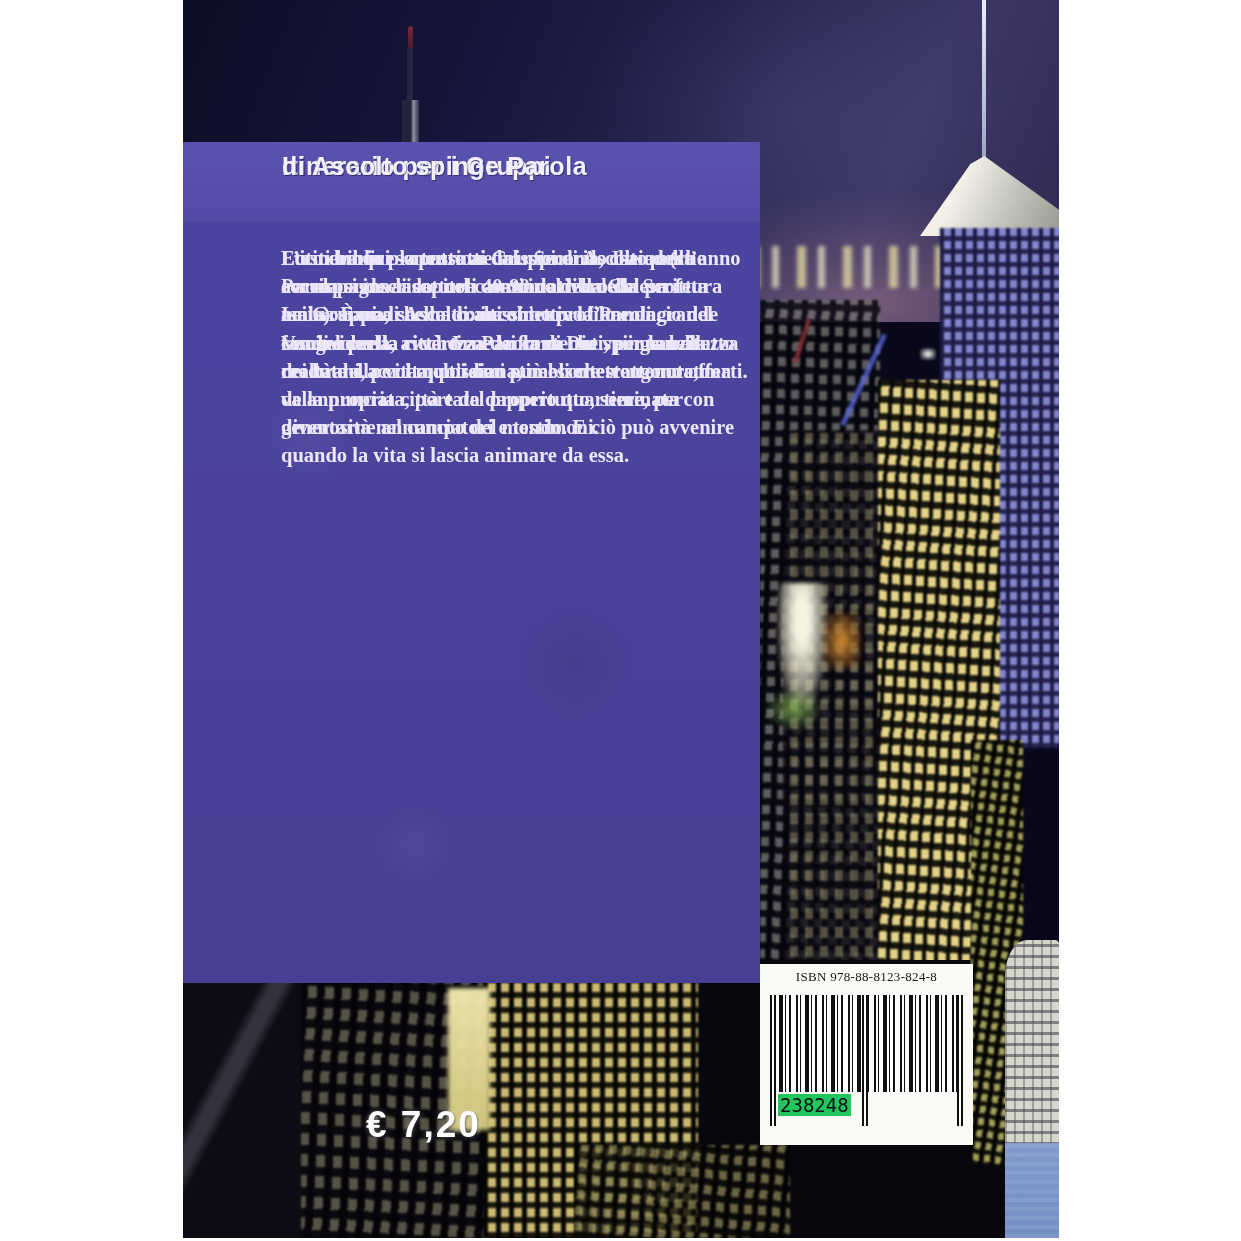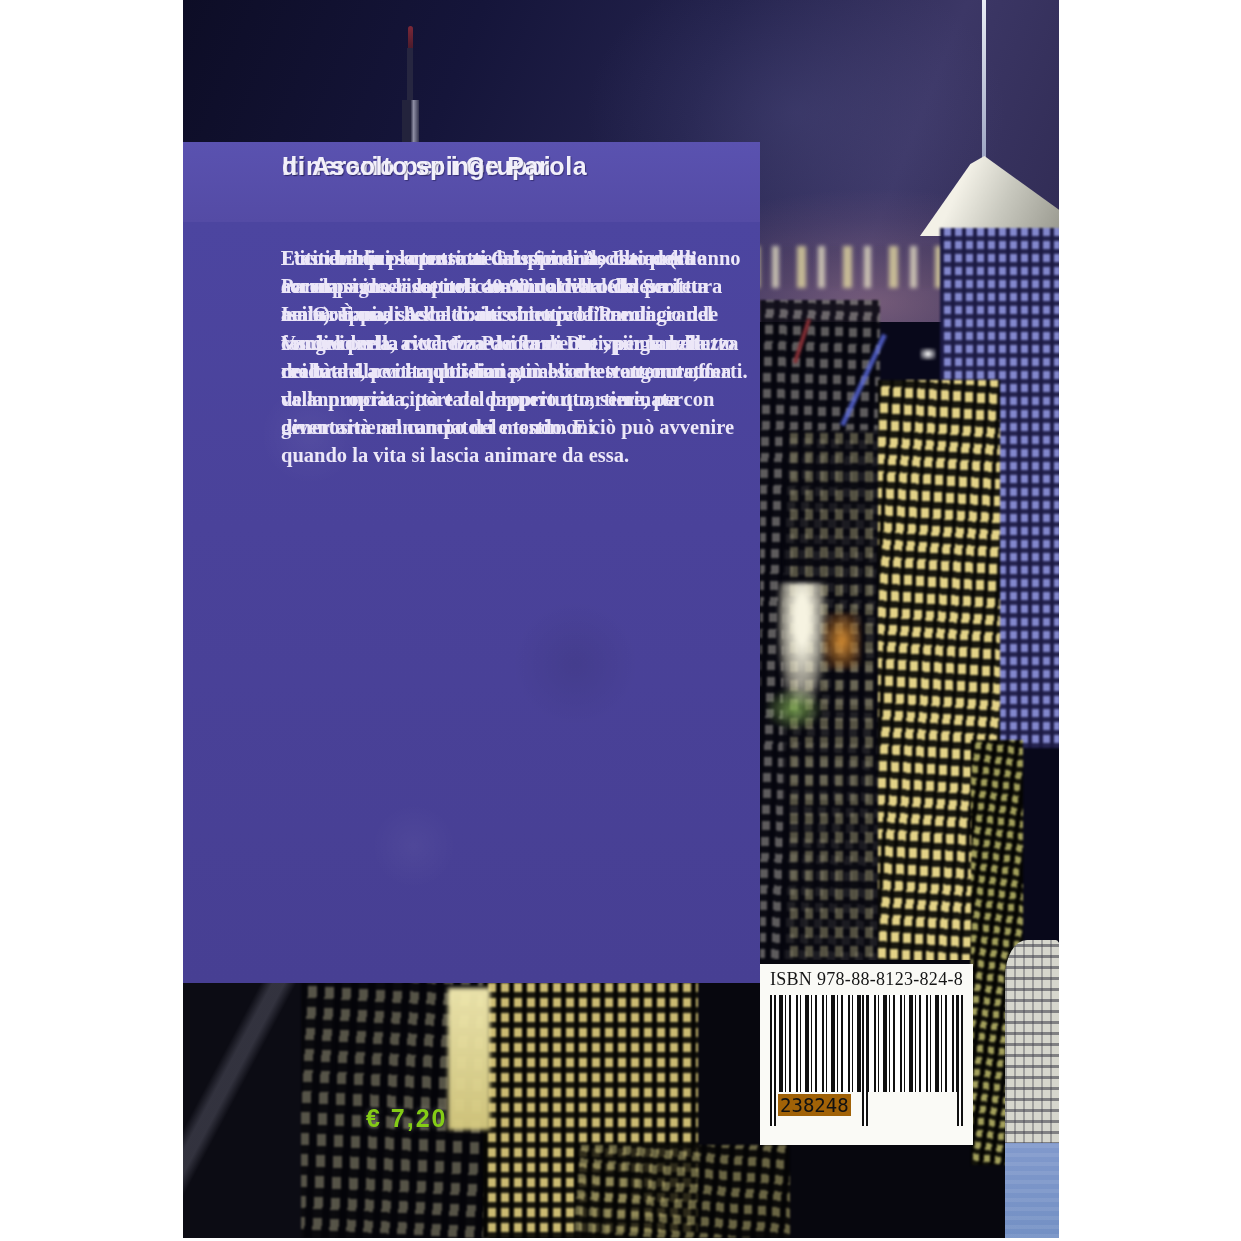--- a/index.html
+++ b/index.html
@@ -107,35 +107,35 @@
       radial-gradient(circle 90px at 68% 58%, rgba(0,0,0,.07), transparent 70%),
       radial-gradient(circle 60px at 40% 82%, rgba(255,255,255,.04), transparent 70%),
       linear-gradient(180deg,#4c45a0 0%,#4a429a 40%,#473f93 100%); font-weight: bold;}
   .body-text{left:98px;top:22px;width:472px;font-family:"Liberation Serif",serif;
     font-size:20.5px;line-height:28.2px;color:#ece7f8;}
   .body-text p{margin:0;}
 
   
   .barcode-box{left:577px;top:964px;width:213px;height:181px;z-index:11;background:#fafaf6;}
   .isbn{left:0;top:5px;width:213px;text-align:center;font-family:"Liberation Serif",serif;
-    font-size:18px;color:#151515;letter-spacing:.3px;}
+    font-size:13px;color:#151515;letter-spacing:.3px;}
   .bars{left:10px;top:31px;width:193px;height:97px;
     background:repeating-linear-gradient(90deg,#101010 0 2px,#ffffff 2px 4px,#101010 4px 5px,
       #ffffff 5px 9px,#101010 9px 13px,#ffffff 13px 15px,#101010 15px 16px,#ffffff 16px 19px,
       #101010 19px 21px,#ffffff 21px 26px);}
   .guard{top:31px;height:131px;width:6px;
     background:repeating-linear-gradient(90deg,#101010 0 2px,#ffffff 2px 4px,#101010 4px 6px);}
   .g-l{left:10px;} .g-c{left:102px;} .g-r{left:197px;}
   .digits{left:18px;top:130px;width:179px;display:flex;justify-content:space-between;
     font-family:"DejaVu Sans Mono",monospace;font-size:19px;color:#111111;}
-  .digits span{background:#a16207;padding:0 2px;line-height:22px;}
+  .digits span{background:#22c55e;padding:0 2px;line-height:22px;}
 
   
-  .price{left:183px;top:1104px;z-index:11;font-size:25px;font-weight:700;letter-spacing:2px;
-    color:#84cc16;text-shadow:0 0 6px rgba(255,255,255,.35), 1px 1px 2px rgba(0,0,0,.5);}
+  .price{left:183px;top:1104px;z-index:11;font-size:37px;font-weight:700;letter-spacing:2px;
+    color:#ffffff;text-shadow:0 0 6px rgba(255,255,255,.35), 1px 1px 2px rgba(0,0,0,.5);}
 </style>
 </head>
 <body>
 
 <div class="page">
   <div class="cover">
 
     <div class="sky"></div>
     <div class="esb-light"></div>
     <div class="esb-mast"></div>

